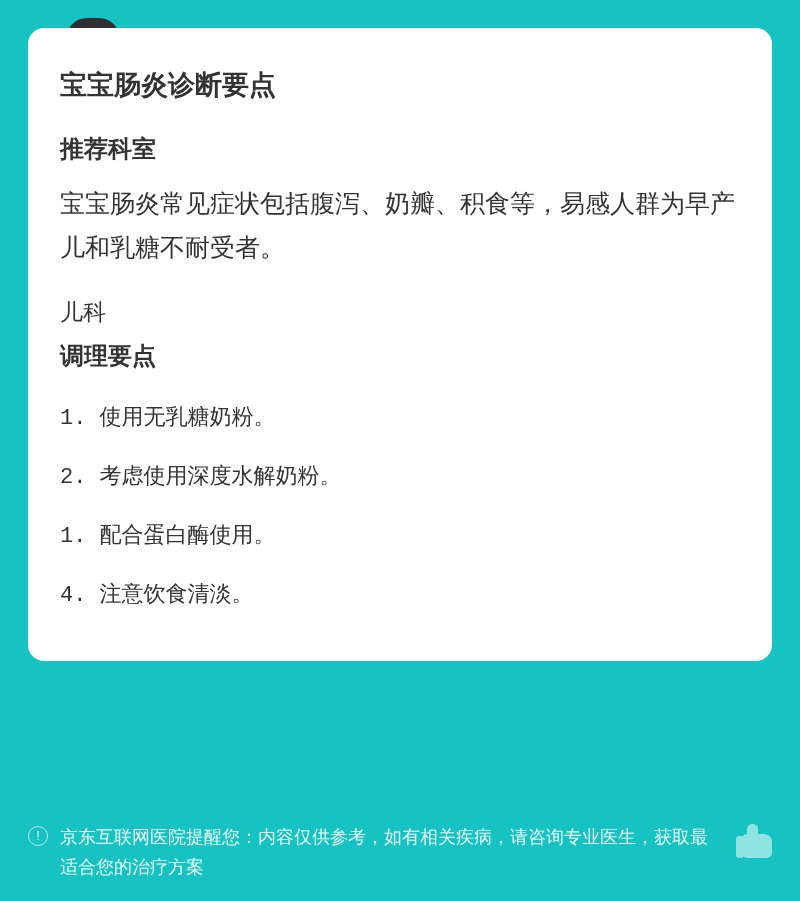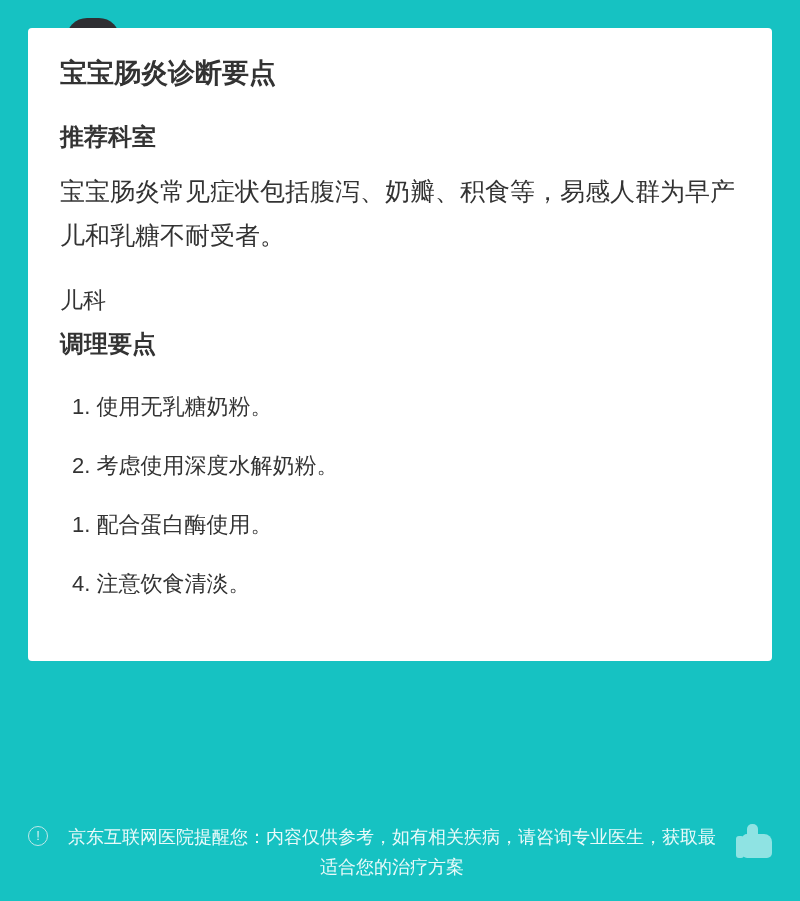--- a/index.html
+++ b/index.html
@@ -102,22 +102,22 @@
     border: 3px solid #ffffff;
     border-radius: 5px;
     box-sizing: border-box;
   }
   .card {
     position: absolute;
     left: 28px;
     top: 28px;
     width: 744px;
     background: #ffffff;
-    border-radius: 4px;
-    padding: 28px 32px 36px 32px;
+    border-radius: 16px;
+    padding: 40px 32px 36px 32px;
     box-sizing: border-box;
   }
   .card-title {
     font-size: 27px;
     color: #333333;
     font-weight: 700;
     margin: 0 0 30px 0;
     line-height: 1.3;
   }
   .section-heading {
@@ -133,23 +133,24 @@
     line-height: 1.75;
     margin: 0 0 24px 0;
   }
   .plain-text {
     font-size: 23px;
     color: #333333;
     line-height: 1.6;
     margin: 0 0 9px 0;
   }
   .steps {
-    margin: 12px;
+    margin: 0;
     padding: 0;
     list-style: none;
+    font-family: Liberation Mono, monospace;
   }
   .steps li {
     font-size: 22px;
     color: #333333;
     line-height: 1.5;
     padding: 13px 0;
   }
   .footer {
     position: absolute;
     left: 28px;
@@ -170,21 +171,20 @@
     line-height: 18px;
     text-align: center;
     margin-top: 4px;
     box-sizing: border-box;
   }
   .footer-text {
     flex: 1 1 auto;
     font-size: 18px;
     line-height: 1.7;
     color: #eafafa;
-    text-align: center;
   }
   .thumb {
     flex: 0 0 auto;
     width: 36px;
     height: 34px;
     position: relative;
     margin-top: 2px;
   }
   .thumb .palm {
     position: absolute;

